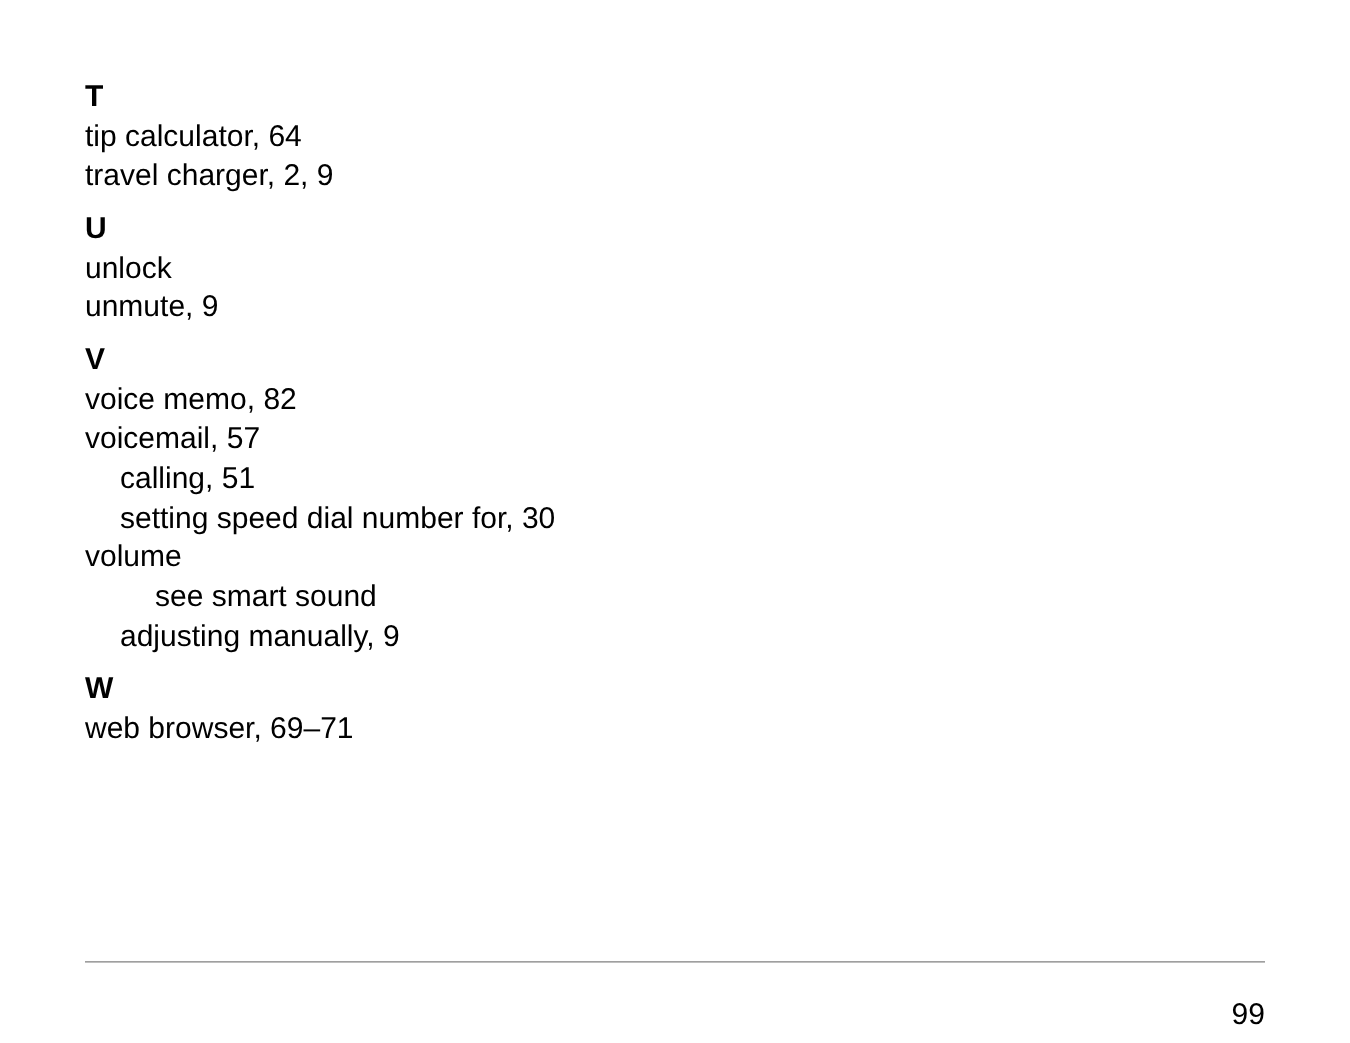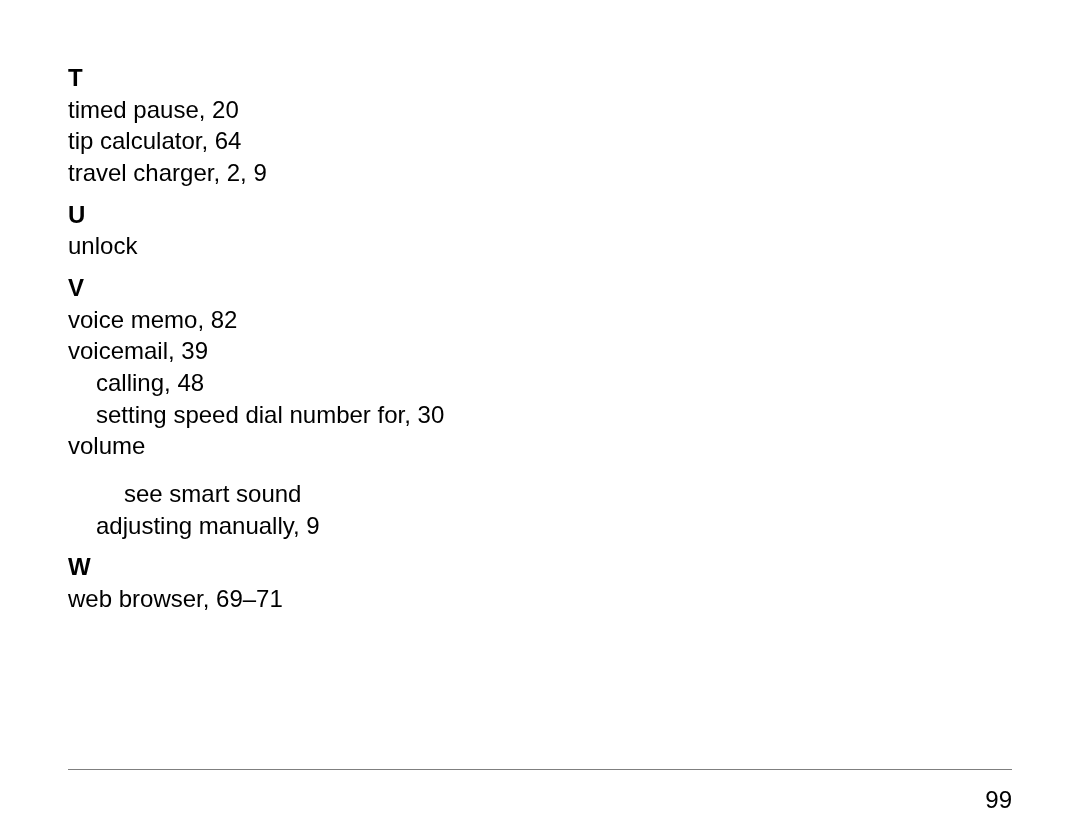--- a/index.html
+++ b/index.html
@@ -22,54 +22,54 @@
     font-size: 24px;
     line-height: 1.32;
   }
   .section-letter {
     font-weight: bold;
     margin-top: 10px;
   }
   .section-letter.first { margin-top: 0; }
   .entry { }
   .ind1 { padding-left: 28px; }
-  .ind2 { padding-left: 56px; margin-top: 16px; }
+  .ind2 { padding-left: 56px; }
   .footer-rule {
     position: absolute;
     left: 68px;
     right: 68px;
     bottom: 64px;
     border-top: 1px solid #000;
     opacity: 0.5;
   }
   .page-number {
     position: absolute;
     right: 68px;
-    bottom: 20px;
+    bottom: 8px;
     font-size: 24px;
   }
 </style>
 </head>
 <body>
 
 <div class="page">
   <div class="index-content">
 
     <div class="section-letter first">T</div>
-    <div class="entry">timed pause, 20</div>
     <div class="entry">tip calculator, 64</div>
     <div class="entry">travel charger, 2, 9</div>
 
     <div class="section-letter">U</div>
     <div class="entry">unlock</div>
+    <div class="entry">unmute, 9</div>
 
     <div class="section-letter">V</div>
     <div class="entry">voice memo, 82</div>
-    <div class="entry">voicemail, 39</div>
-    <div class="entry ind1">calling, 48</div>
+    <div class="entry">voicemail, 57</div>
+    <div class="entry ind1">calling, 51</div>
     <div class="entry ind1">setting speed dial number for, 30</div>
     <div class="entry">volume</div>
     <div class="entry ind2">see smart sound</div>
     <div class="entry ind1">adjusting manually, 9</div>
 
     <div class="section-letter">W</div>
     <div class="entry">web browser, 69–71</div>
 
   </div>
 

